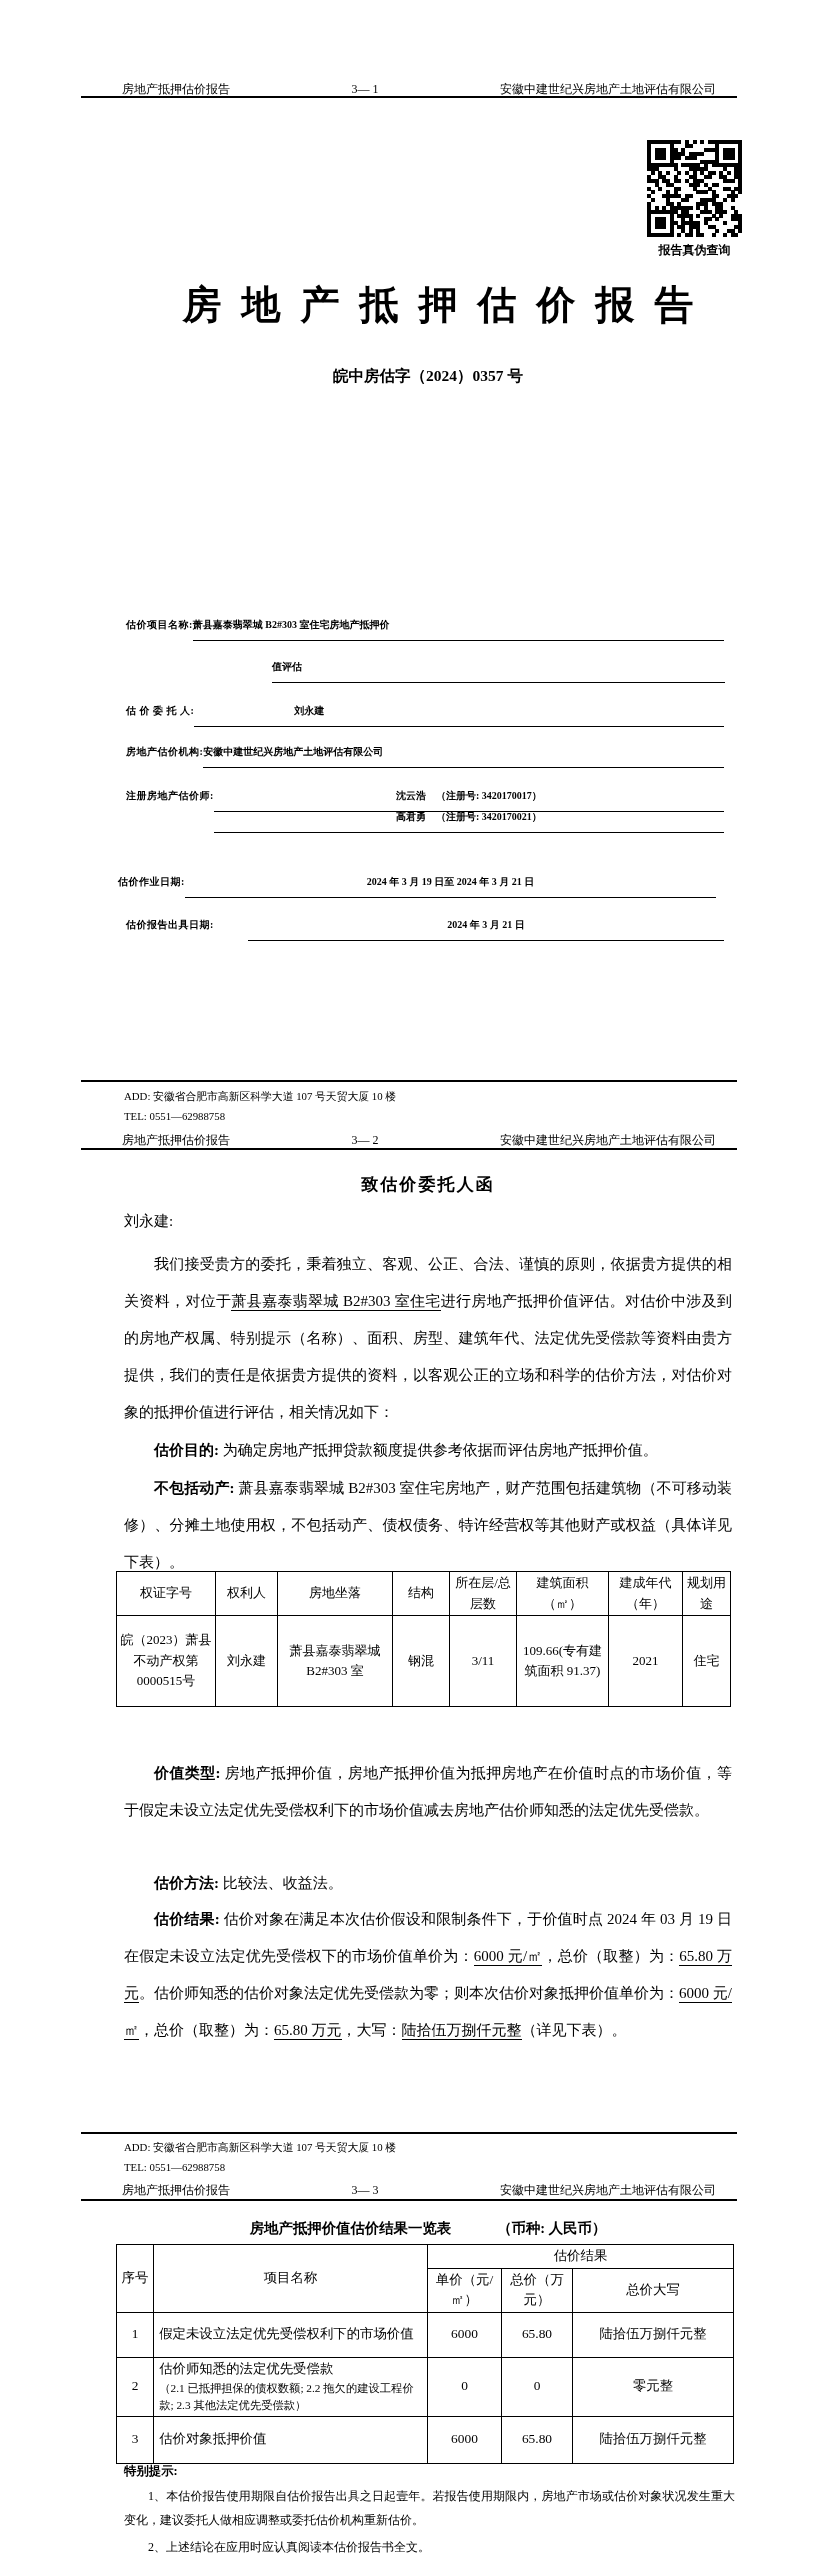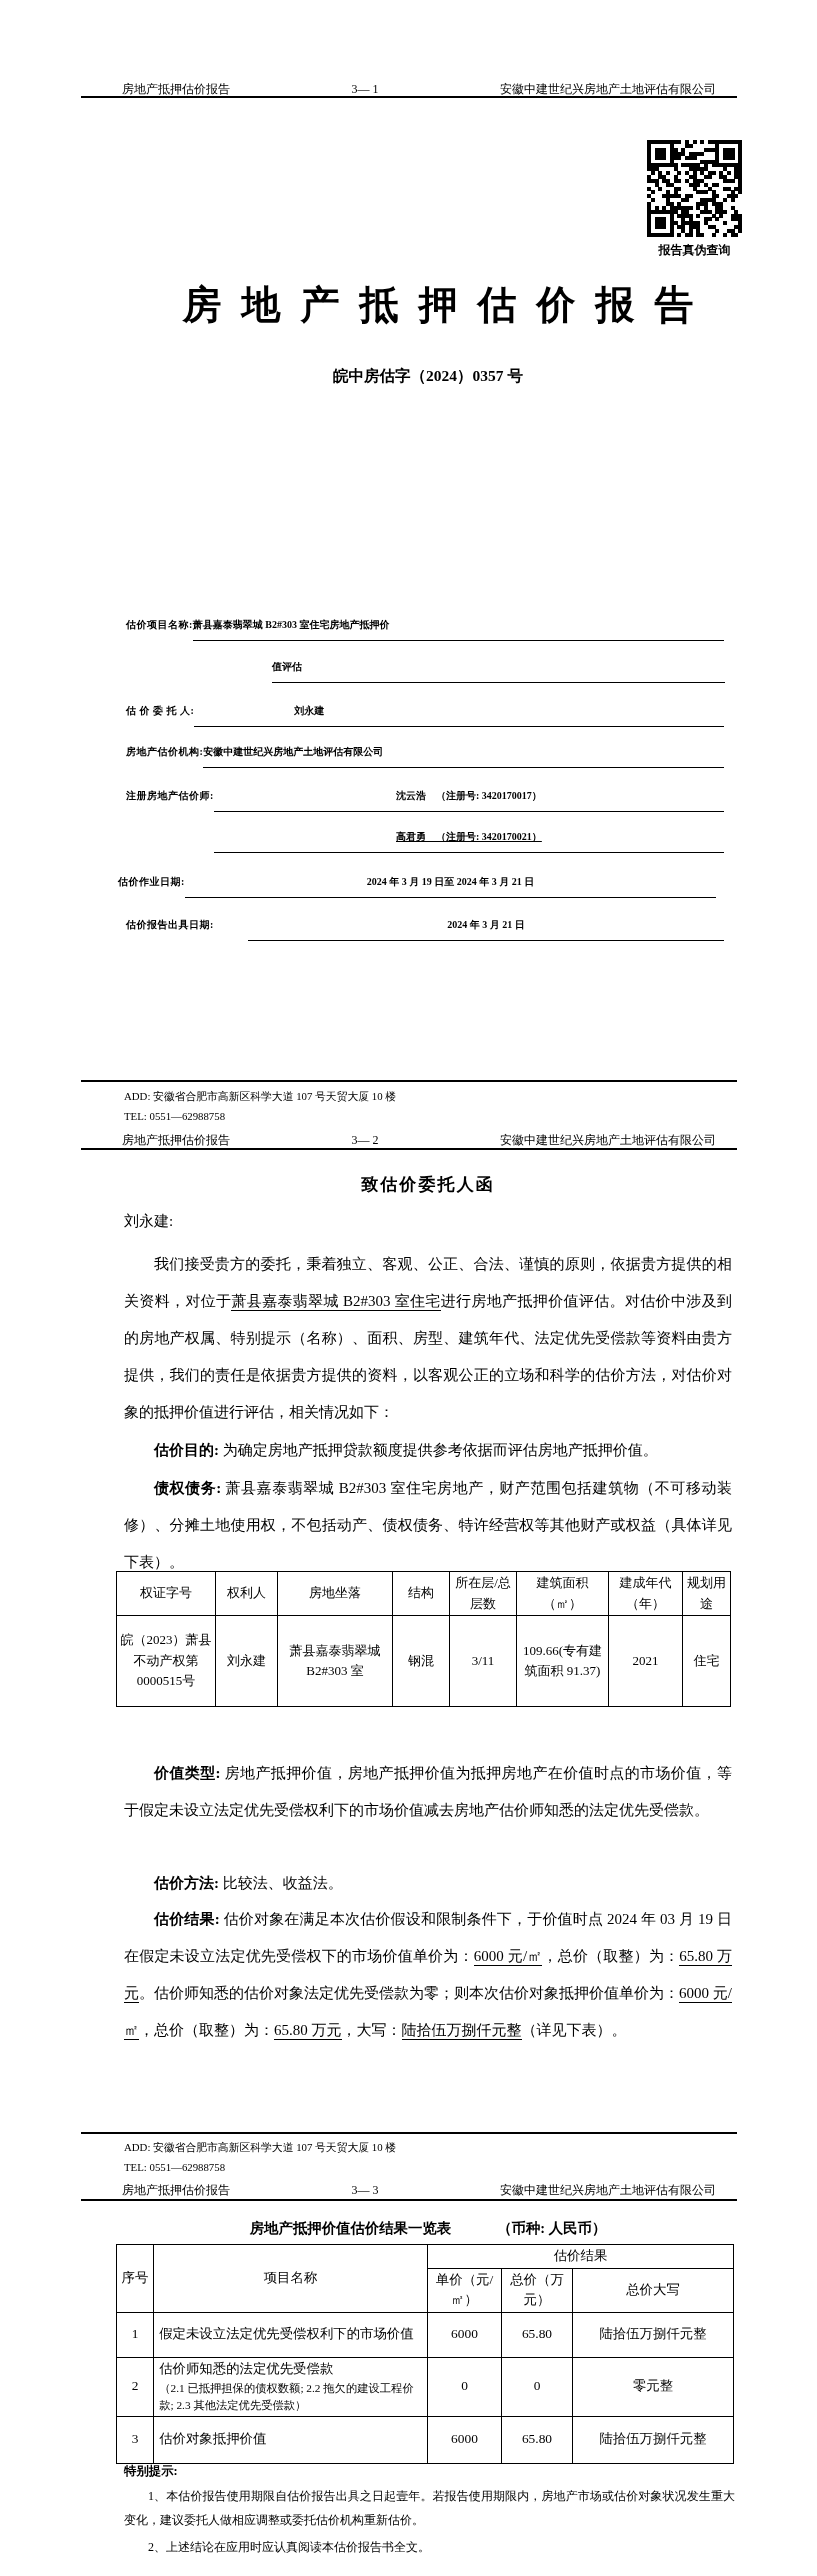--- a/index.html
+++ b/index.html
@@ -417,21 +417,21 @@
     <span class="val v-client">刘永建</span>
   </div>
   <div class="abs fieldrow" style="top:743px;left:126px;width:598px;">
     <span class="lbl">房地产估价机构:</span>
     <span class="val v-left">安徽中建世纪兴房地产土地评估有限公司</span>
   </div>
   <div class="abs fieldrow" style="top:787px;left:126px;width:598px;justify-content:center;">
     <span class="lbl">注册房地产估价师:</span>
     <span class="val v-center">沈云浩　（注册号: 3420170017）</span>
   </div>
-  <div class="abs fieldrow" style="top:828px;left:126px;width:598px;text-decoration:underline;">
+  <div class="abs fieldrow" style="top:808px;left:126px;width:598px;">
     <span class="lbl" style="visibility:hidden;">注册房地产估价师:</span>
     <span class="val v-center">高君勇　（注册号: 3420170021）</span>
   </div>
   <div class="abs fieldrow" style="top:873px;left:118px;width:598px;">
     <span class="lbl">估价作业日期:</span>
     <span class="val v-center">2024 年 3 月 19 日至 2024 年 3 月 21 日</span>
   </div>
   <div class="abs fieldrow" style="top:916px;left:126px;width:598px;gap:34px;">
     <span class="lbl">估价报告出具日期:</span>
     <span class="val v-center">2024 年 3 月 21 日</span>
@@ -446,21 +446,21 @@
     <span>3—  2</span>
     <span>安徽中建世纪兴房地产土地评估有限公司</span>
   </div>
   <div class="abs rule" style="top:1148px;left:81px;width:656px;"></div>
 
   <div class="abs lettertitle" style="top:1173px;">致估价委托人函</div>
   <div class="abs salutation" style="top:1212px;">刘永建:</div>
 
   <div class="abs para" style="top:1246px;"><span>我们接受贵方的委托，秉着独立、客观、公正、合法、谨慎的原则，依据贵方提供的相关资料，对位于</span><span class="seg-u">萧县嘉泰翡翠城 B2#303 室住宅</span><span>进行房地产抵押价值评估。对估价中涉及到的房地产权属、特别提示（名称）、面积、房型、建筑年代、法定优先受偿款等资料由贵方提供，我们的责任是依据贵方提供的资料，以客观公正的立场和科学的估价方法，对估价对象的抵押价值进行评估，相关情况如下：</span></div>
   <div class="abs para" style="top:1432px;"><span class="seg-b">估价目的:</span><span> 为确定房地产抵押贷款额度提供参考依据而评估房地产抵押价值。</span></div>
-  <div class="abs para" style="top:1470px;"><span class="seg-b">债权债务:</span><span> 萧县嘉泰翡翠城 B2#303 室住宅房地产，财产范围包括建筑物（不可移动装修）、分摊土地使用权，不包括动产、债权债务、特许经营权等其他财产或权益（具体详见下表）。</span></div>
+  <div class="abs para" style="top:1470px;"><span class="seg-b">不包括动产:</span><span> 萧县嘉泰翡翠城 B2#303 室住宅房地产，财产范围包括建筑物（不可移动装修）、分摊土地使用权，不包括动产、债权债务、特许经营权等其他财产或权益（具体详见下表）。</span></div>
 
   <table class="abs ptable" style="top:1571px;left:116px;width:614px;">
     <colgroup>
       <col style="width:99px">
         <col style="width:62px">
         <col style="width:115px">
         <col style="width:57px">
       <col style="width:67px">
         <col style="width:92px">
         <col style="width:74px">

